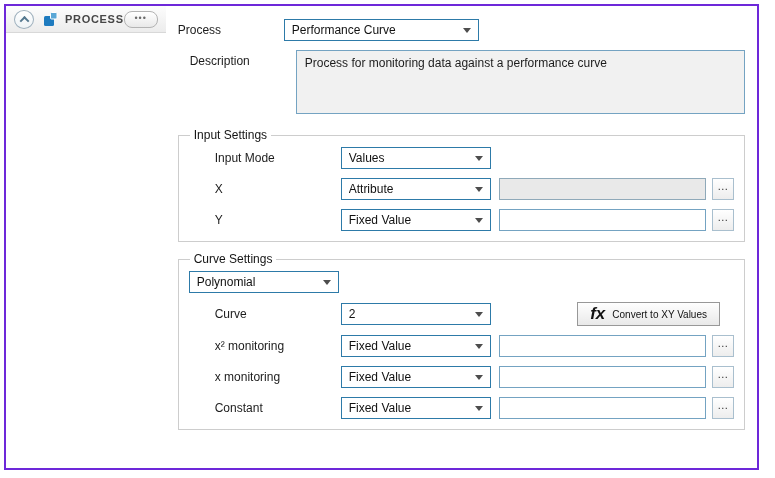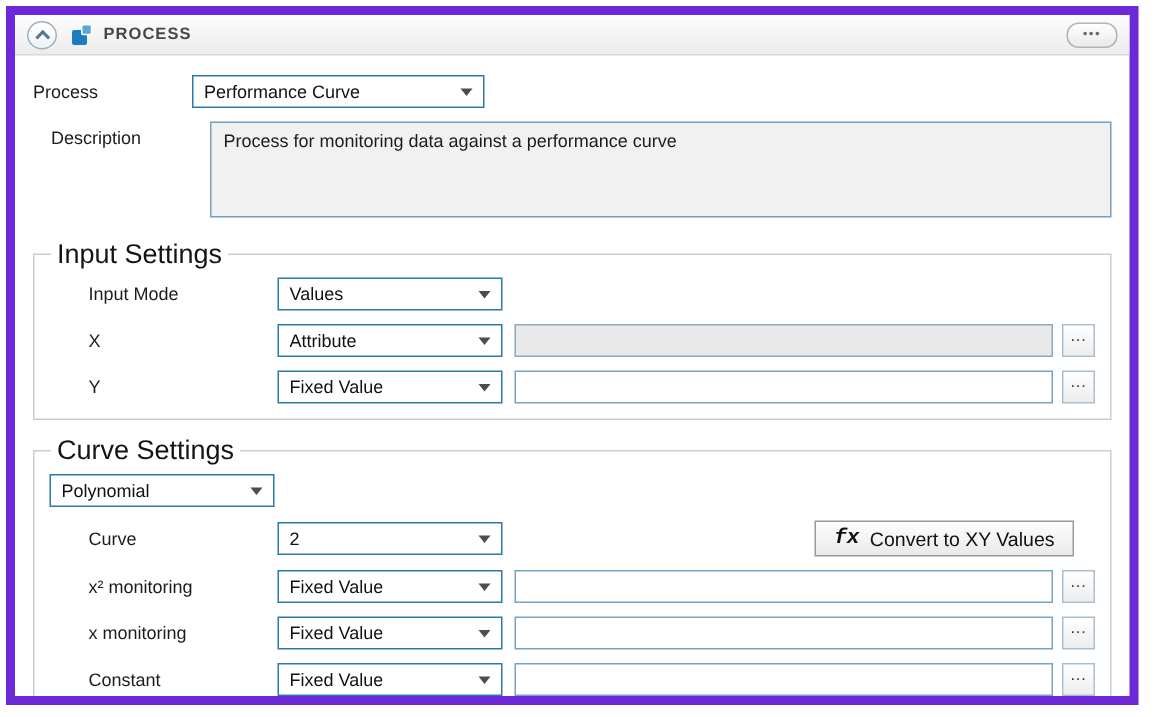--- a/index.html
+++ b/index.html
@@ -7,23 +7,23 @@
   body {
     width: 775px; height: 478px;
     background: #ffffff;
     font-family: "Liberation Sans", sans-serif;
     overflow: hidden;
     cursor: default;
   }
   .stage { width: 775px; height: 478px; padding: 4px 16px 8px 4px; }
   .panel {
     width: 100%; height: 100%;
-    border: 6px solid #6d28d9;
-    background: #ffffff;
-    display: flex; flex-direction: column;
+    border: 2px solid #6d28d9;
+    background: #ffffff;
+    display: flex; flex-direction: row;
     overflow: hidden;
   }
   
   .hdr {
     flex: 0 0 27px; height: 27px;
     display: flex; align-items: center;
     padding: 0 8px;
     background: linear-gradient(#fdfdfd, #ececec);
     border-bottom: 1px solid #d8d8d8;
   }
@@ -94,21 +94,21 @@
     font-size: 12px; color: #1c1c1c;
     overflow: hidden;
   }
   
   fieldset {
     border: 1px solid #cdcdcd;
     margin: 0 0 10px 0;
     padding: 5px 10px 1px 10px;
     min-inline-size: 0;
   }
-  legend { font-size: 18px; color: #141414; padding: 0 4px; margin-left: 1px; }
+  legend { font-size: 12px; color: #141414; padding: 0 4px; margin-left: 1px; }
   
   .txt {
     flex: 1 1 auto; min-width: 0;
     height: 22px;
     border: 1px solid #74a3c2;
     background: #ffffff;
     margin-left: 8px;
     font-size: 12px; padding: 0 6px;
     font-family: inherit;
     outline: none;
@@ -129,25 +129,25 @@
   .convert {
     margin-left: auto; margin-right: 14px;
     height: 24px;
     border: 1px solid #989898;
     background: linear-gradient(#fefefe, #e9e9e9);
     display: flex; align-items: center; gap: 7px;
     padding: 0 12px;
     cursor: pointer;
   }
   .fx {
-    font-family: Liberation Mono, monospace;
+    font-family: Liberation Sans, sans-serif;
     font-style: italic; font-weight: bold;
-    font-size: 14px; color: #111;
-  }
-  .cvt-lbl { font-size: 13px; color: #111; }
+    font-size: 17px; color: #111;
+  }
+  .cvt-lbl { font-size: 10px; color: #111; }
 </style>
 </head>
 <body>
 
 <div class="stage">
   <div class="panel">
 
     <div class="hdr">
       <button class="collapse">
         <span class="chev"></span>

